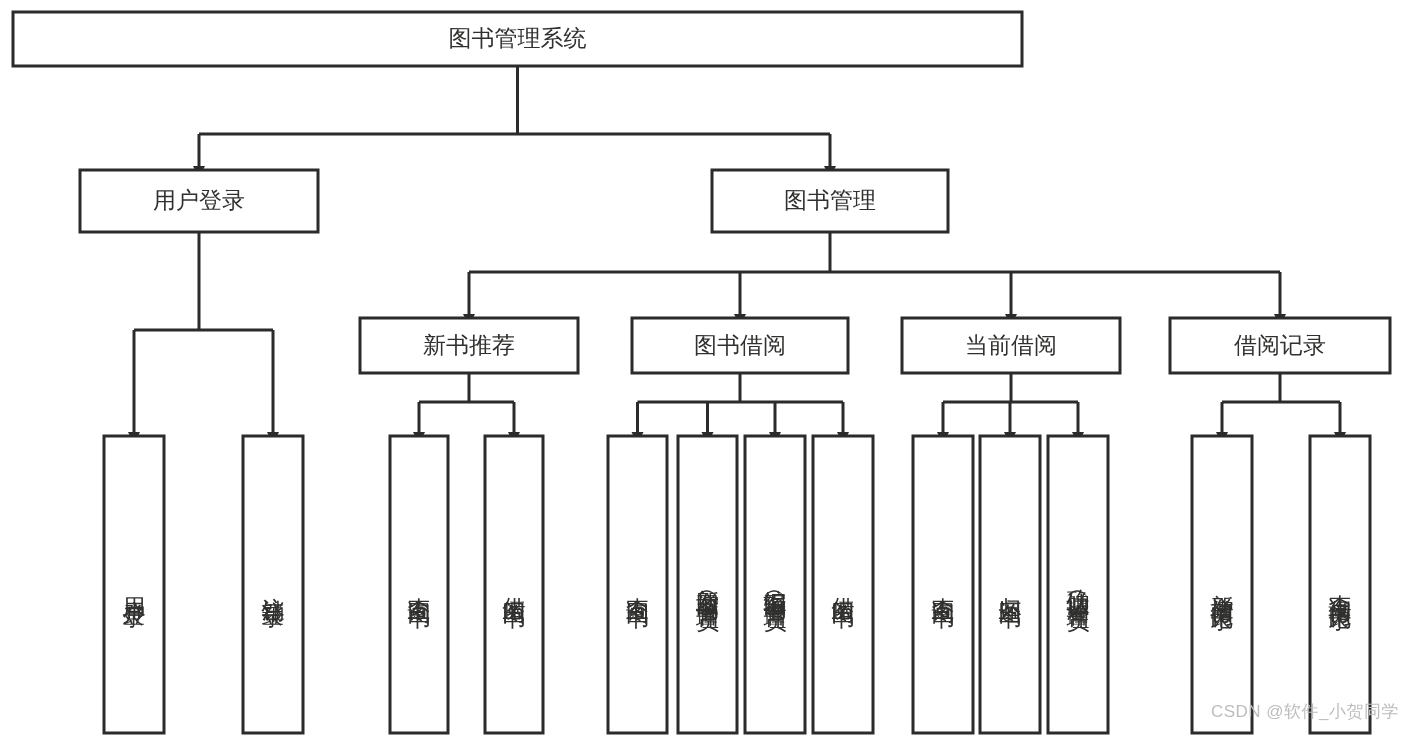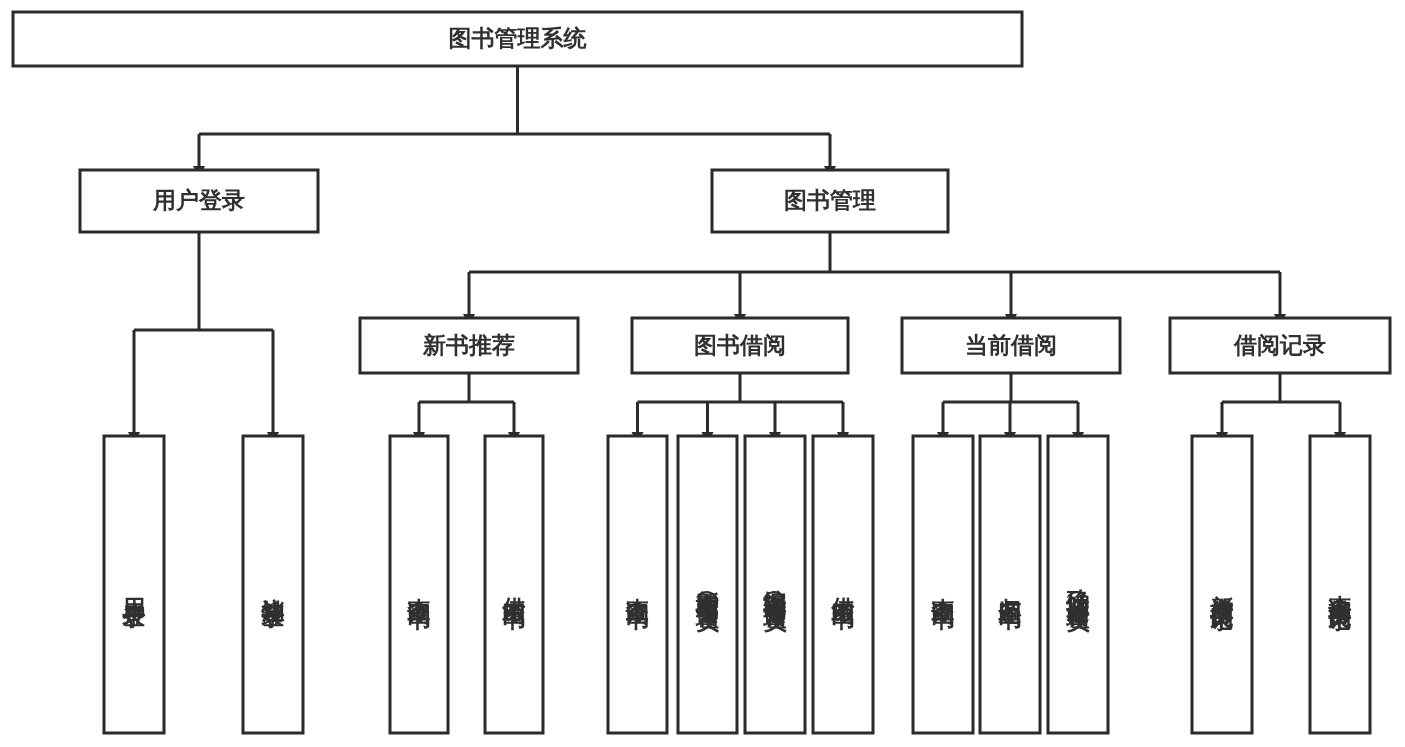--- a/index.html
+++ b/index.html
@@ -10,21 +10,20 @@
   body {
     width: 1405px;
     height: 747px;
     font-family: "Liberation Sans", "DejaVu Sans", sans-serif;
     overflow: hidden;
   }
   #diagram-root {
     position: relative;
     width: 1405px;
     height: 727px;
-    font-weight: bold;
   }
   svg.diagram {
     position: absolute;
     left: 0;
     top: 0;
     width: 1405px;
     height: 747px;
     display: block;
   }
   .node-rect {
@@ -193,13 +192,14 @@
         <span class="vlabel">确认归还（管理员）</span>
       </div>
       <div class="vlabel-wrap" style="left: 1192px; top: 436px; width: 60px; height: 297px;">
         <span class="vlabel">新增借阅记录</span>
       </div>
       <div class="vlabel-wrap" style="left: 1310px; top: 436px; width: 60px; height: 297px;">
         <span class="vlabel">查询借阅记录</span>
       </div>
     </div>
 
+  <div class="watermark">CSDN @软件_小贺同学</div>
 </div>
 
 </body></html>

